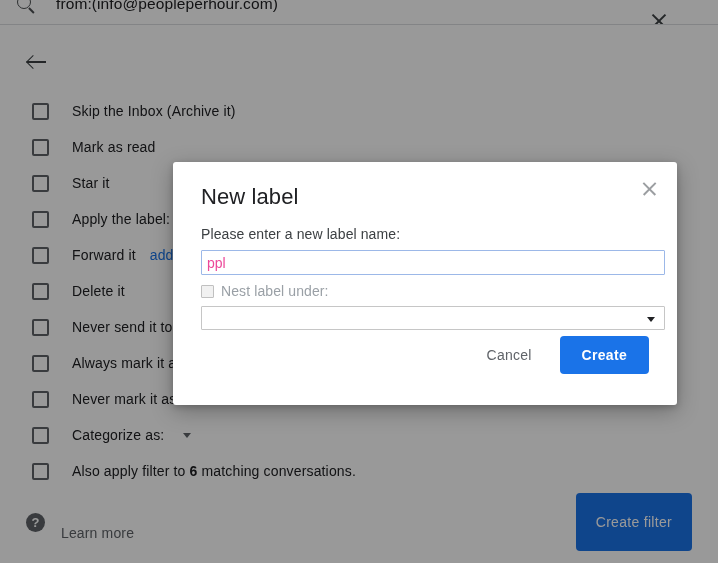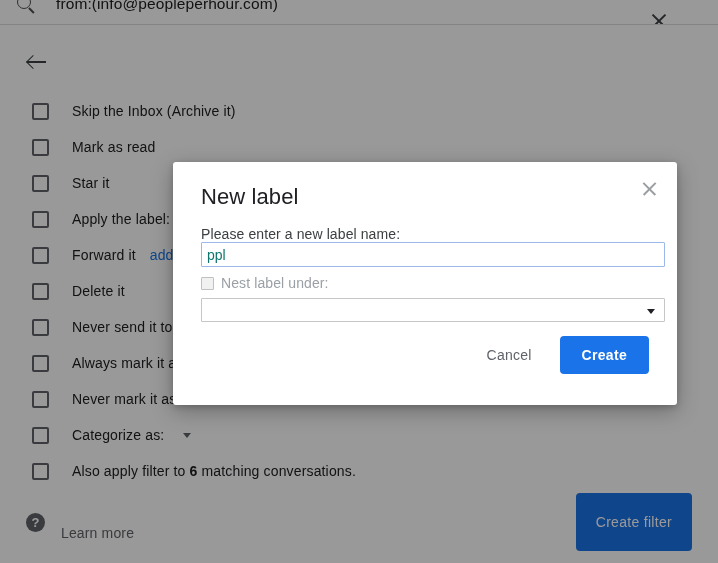--- a/index.html
+++ b/index.html
@@ -260,28 +260,29 @@
     font-size: 22px;
     font-weight: 400;
     color: #202124;
     letter-spacing: .1px;
     margin-bottom: 16px;
   }
   .dialog-prompt {
     font-size: 14px;
     color: #3c4043;
     letter-spacing: .1px;
+    margin-bottom: 8px;
   }
   .label-input {
     display: block;
     width: 100%;
     height: 25px;
     font-size: 14px;
     font-family: "Liberation Sans", sans-serif;
-    color: #0f766e;
+    color: #ec4899;
     padding: 2px 5px;
     border: 1px solid #9cb8e8;
     border-radius: 1px;
     outline: none;
     background: #fff;
     caret-color: #202124;
   }
   .nest-row {
     display: flex;
     align-items: center;

